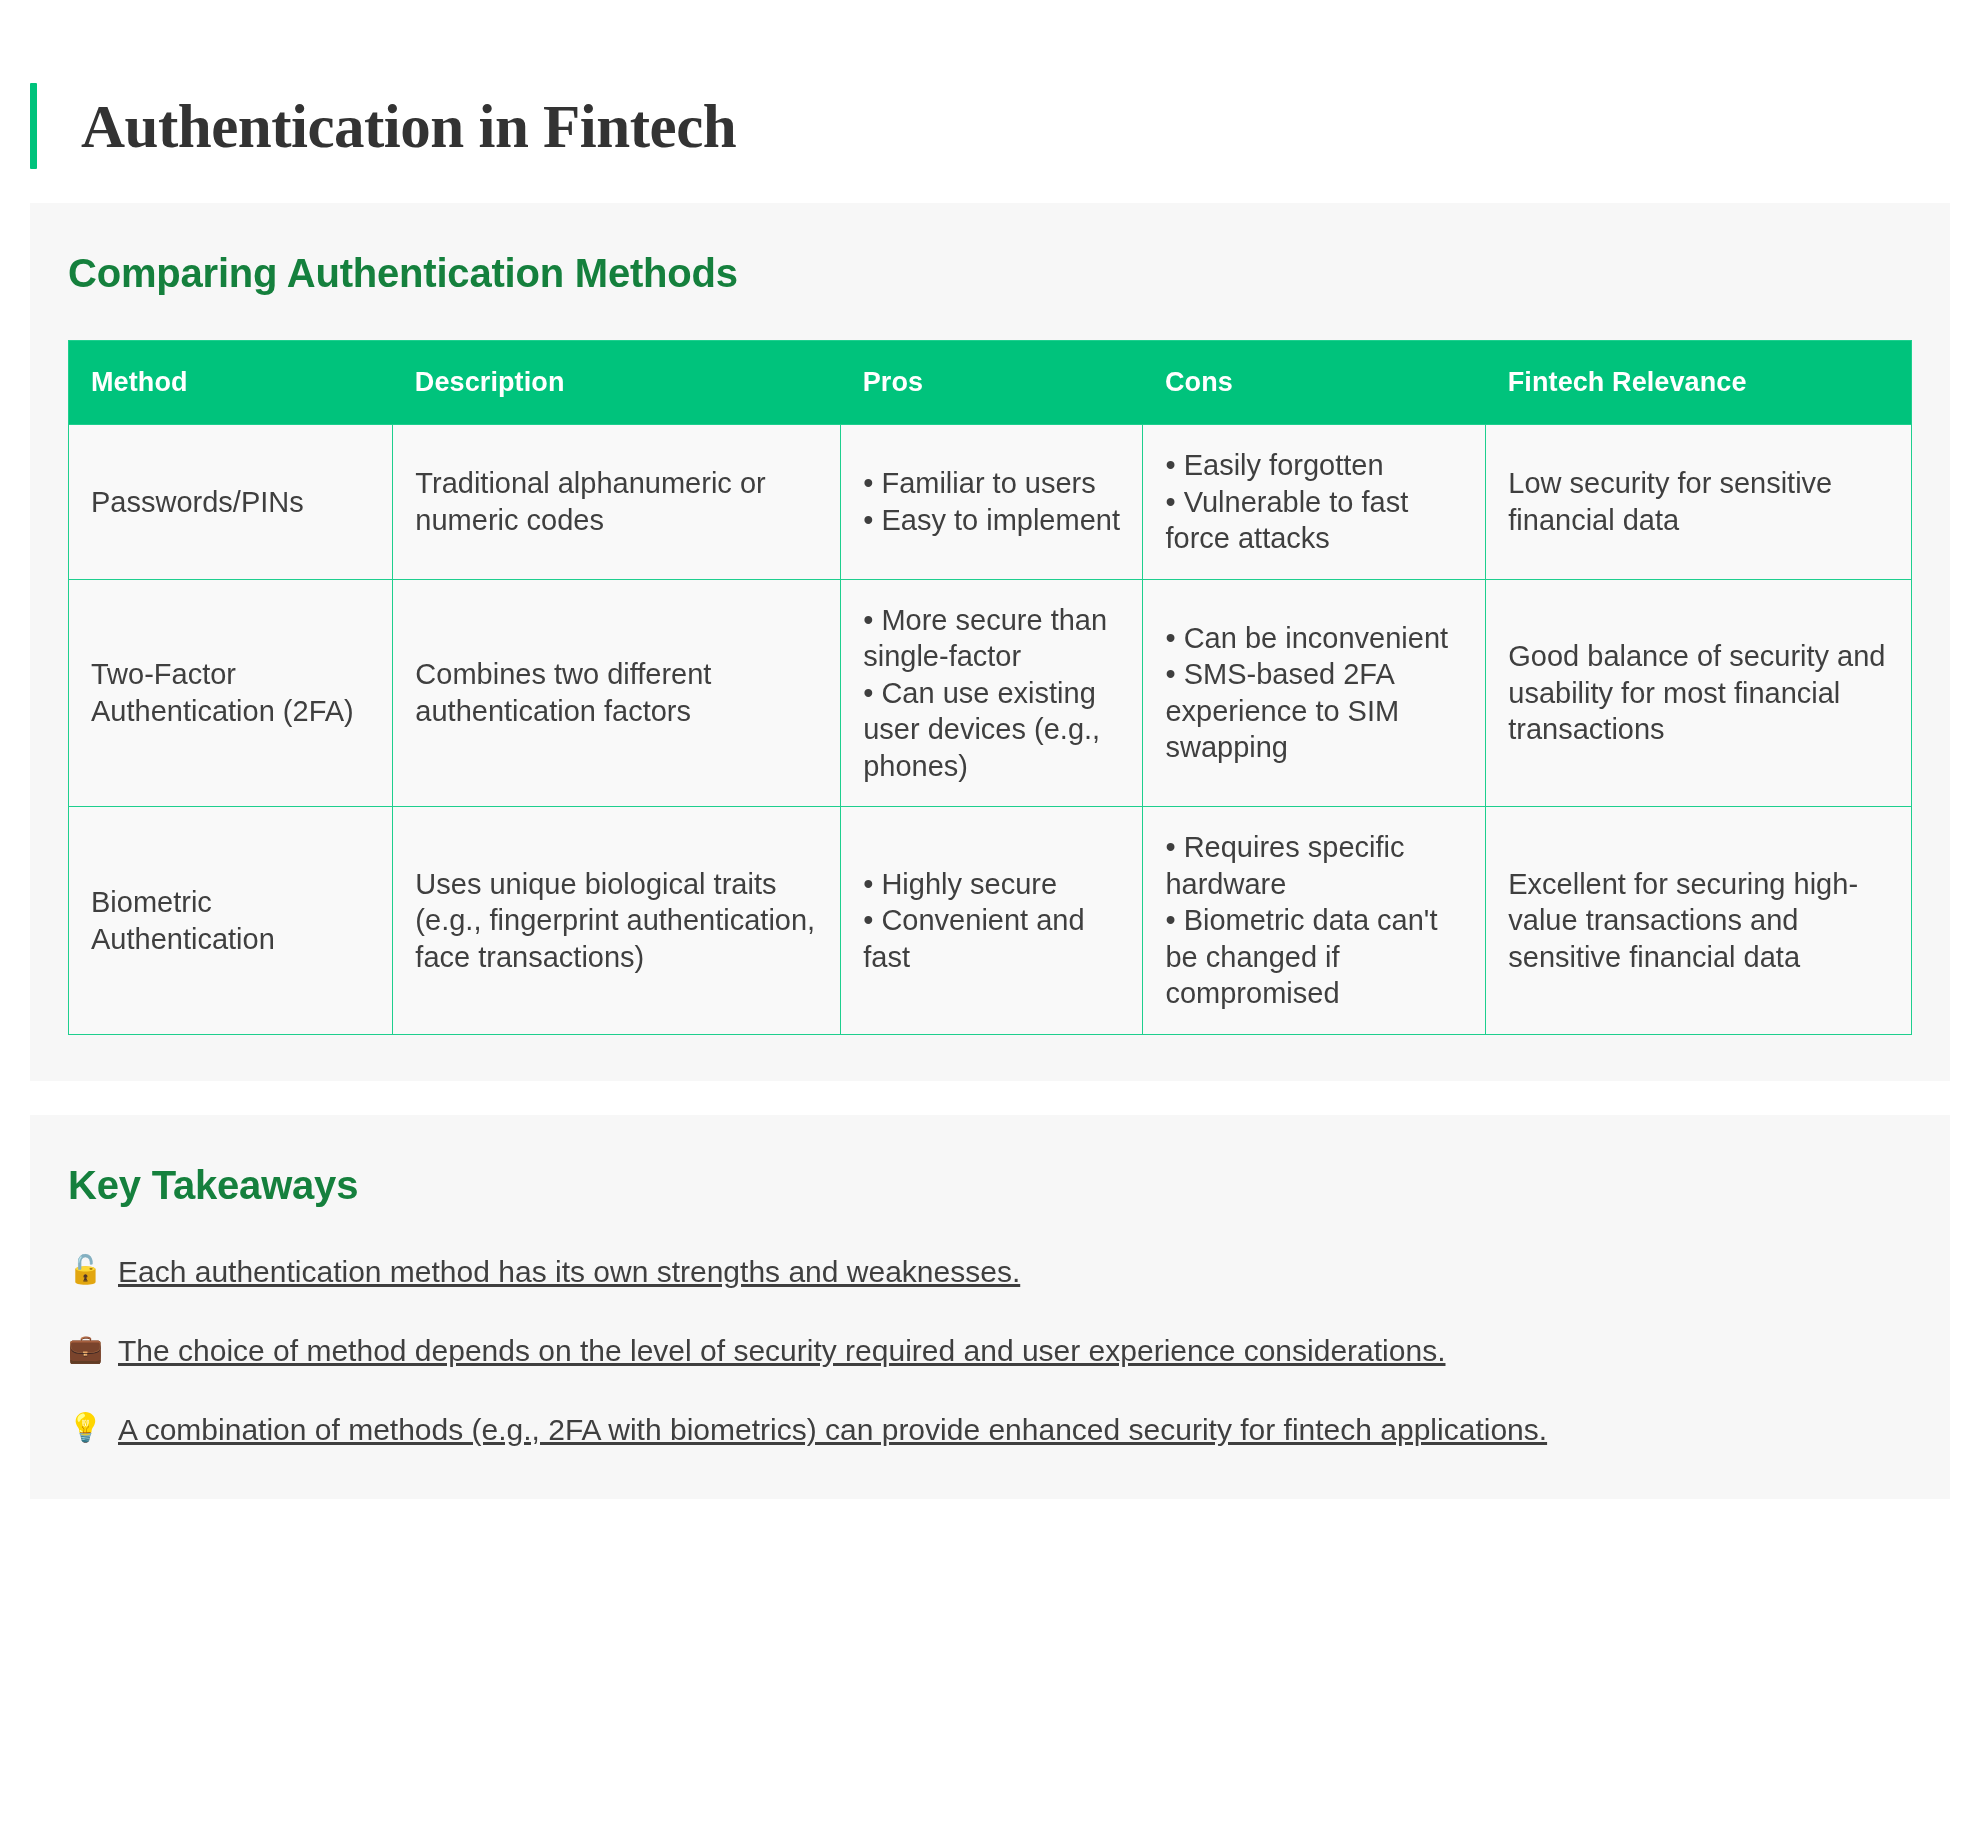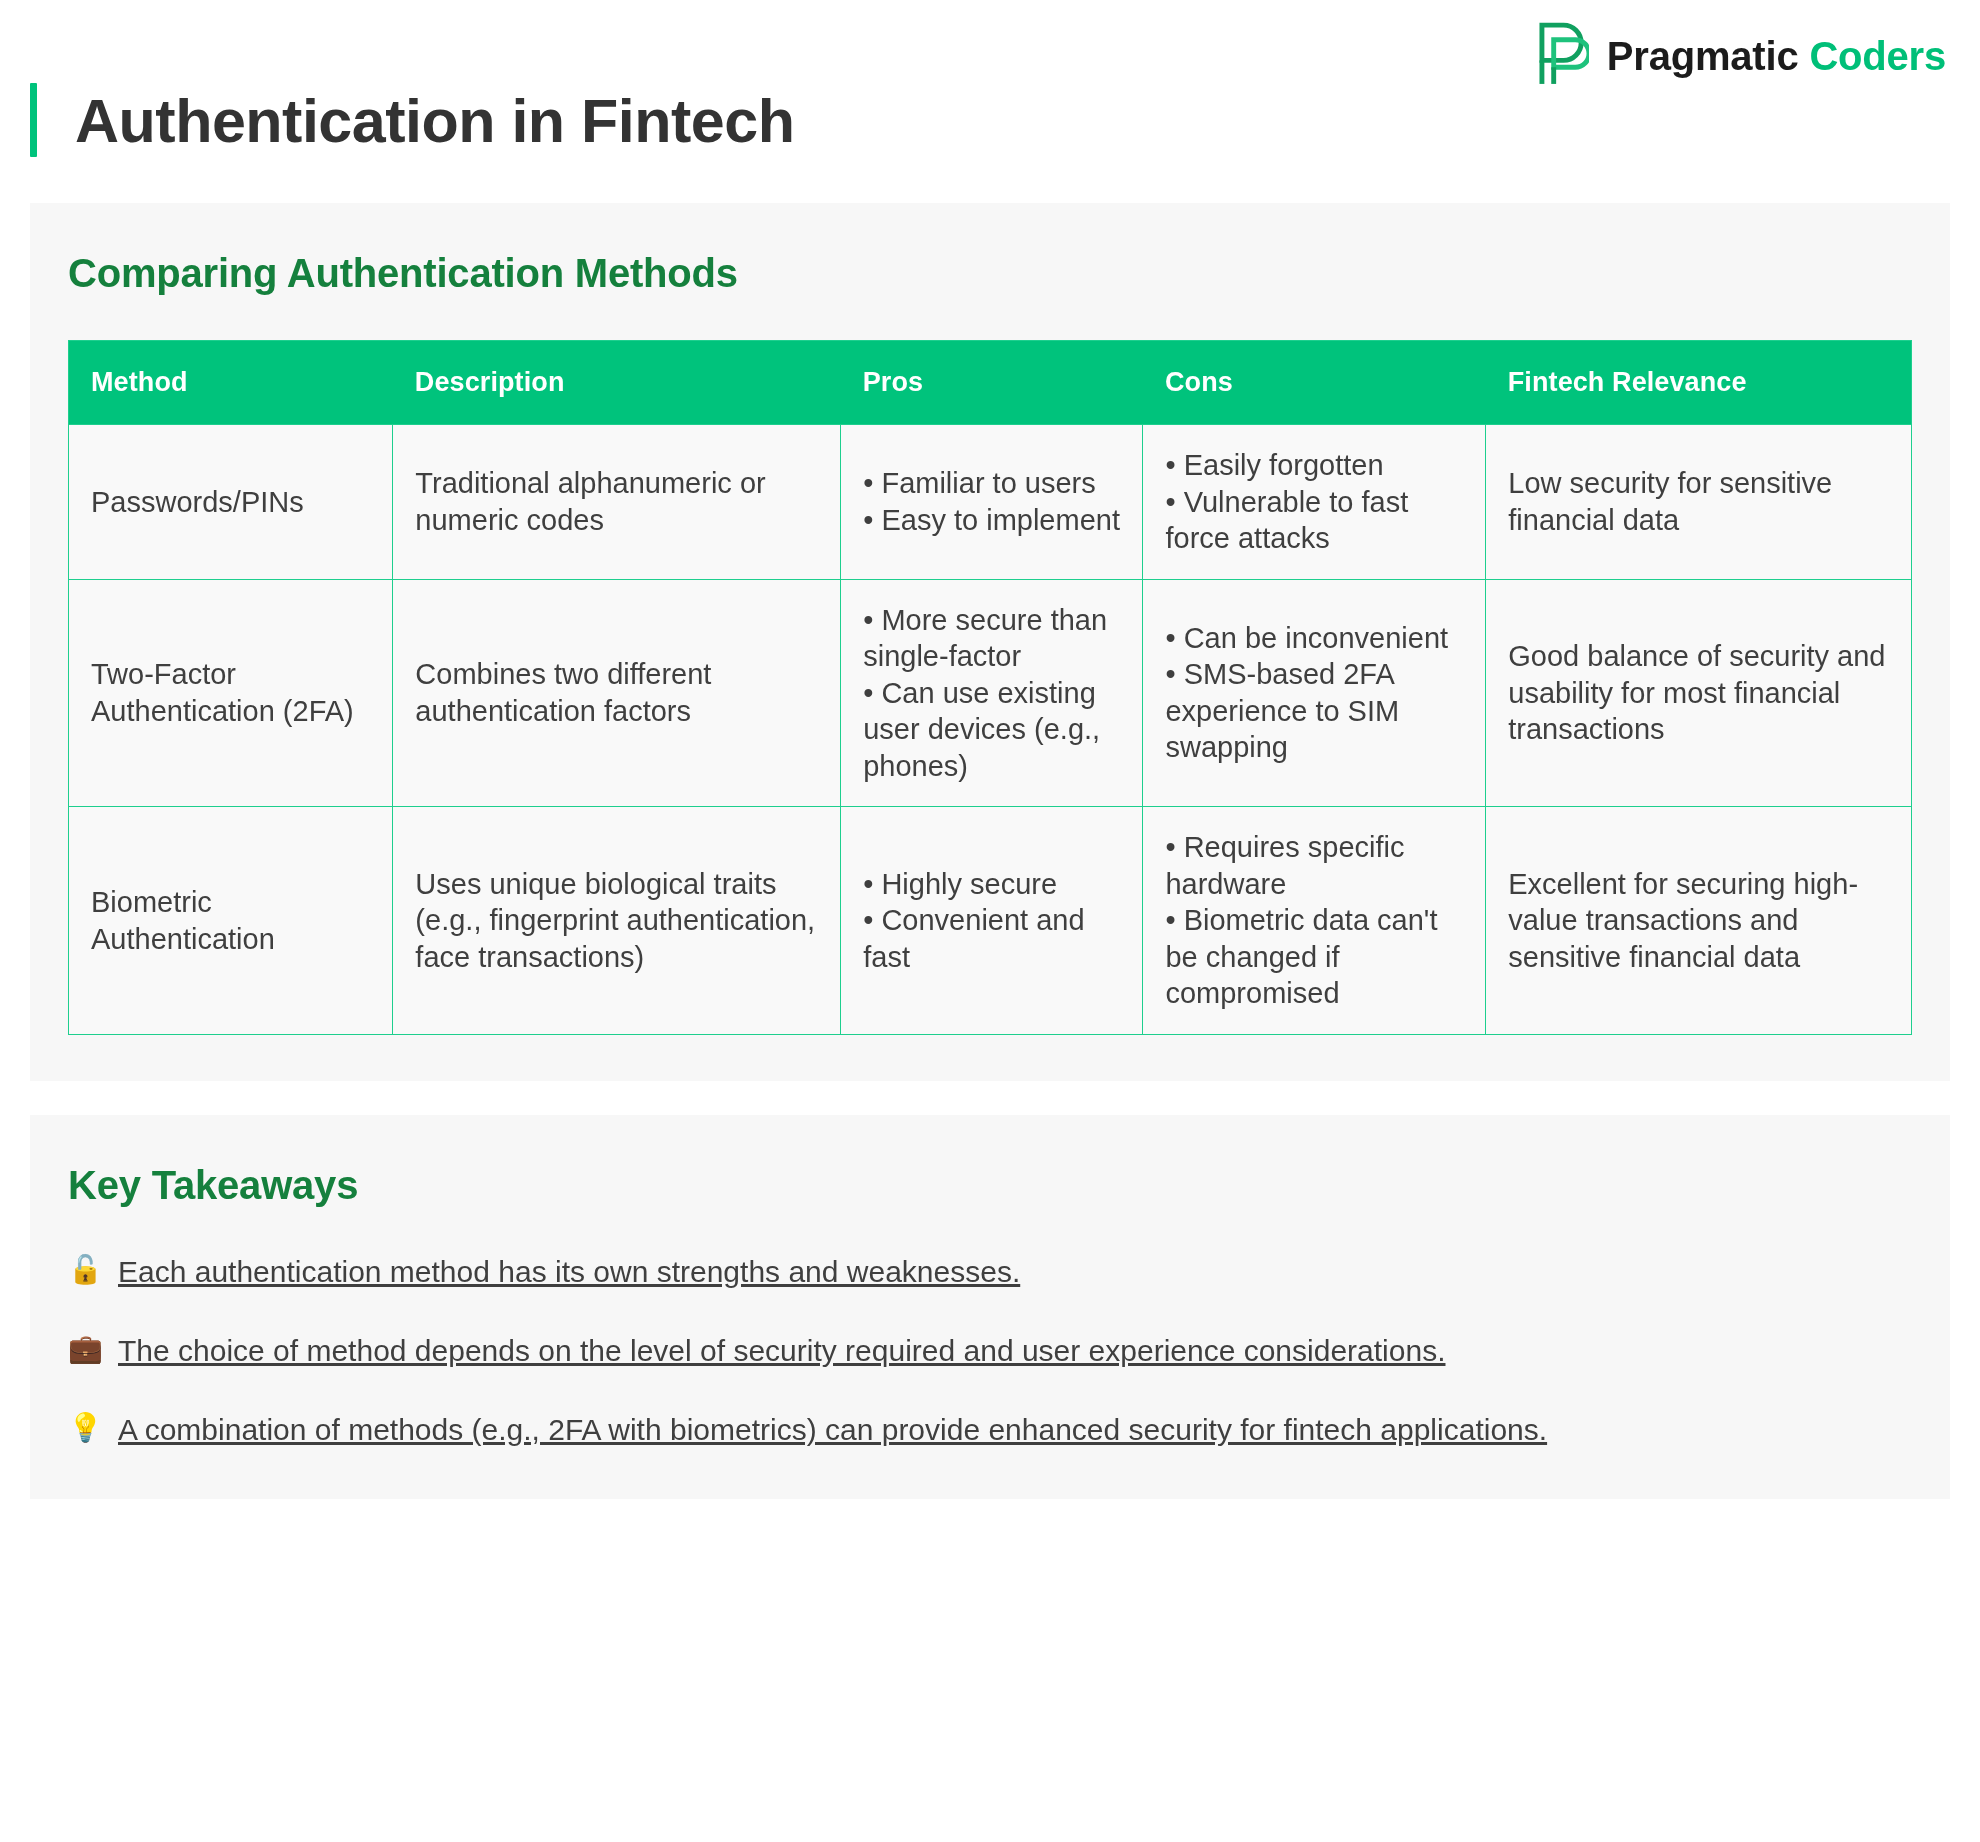--- a/index.html
+++ b/index.html
@@ -49,22 +49,23 @@
     width: 7px;
     background: #00c37c;
     border-radius: 1px;
   }
   .page-title {
     font-size: 61px;
     font-weight: bold;
     color: #333333;
     letter-spacing: -0.5px;
     line-height: 1.05;
-    margin: 4px;
+    margin: 10px;
     padding-top: 2px;
+    font-family: Liberation Serif, serif;
   }
 
   
   .panel {
     background: #f7f7f7;
     margin: 0 30px;
     padding: 48px 38px 46px 38px;
   }
   .panel + .panel { margin-top: 34px; }
 
@@ -132,33 +133,20 @@
     line-height: 1.3;
     text-align: center;
   }
   .tk-text { flex: 1 1 auto; text-decoration: underline; }
 </style>
 </head>
 <body>
 
 <div class="header">
 
-  <div class="brand">
-    <span class="brand-mark">
-      <svg width="51" height="65" viewBox="0 0 52 66" aria-hidden="true">
-        <g fill="none" stroke="#10a05f" stroke-width="5">
-          <path d="M4 3 h22 a18 18 0 0 1 0 36 h-22 z"></path>
-          <path d="M16 18 h22 a14 14 0 0 1 0 28 h-22 z" stroke="#1ec27c"></path>
-          <path d="M16 46 v17"></path>
-          <path d="M4 39 v24"></path>
-        </g>
-      </svg>
-    </span>
-    <span class="brand-text"><span class="b1">Pragmatic</span> <span class="b2">Coders</span></span>
-  </div>
 
   <div class="title-wrap">
     <div class="title-bar"></div>
     <h1 class="page-title">Authentication in Fintech</h1>
   </div>
 </div>
 
 <section class="panel">
   <h2 class="section-heading">Comparing Authentication Methods</h2>
 

